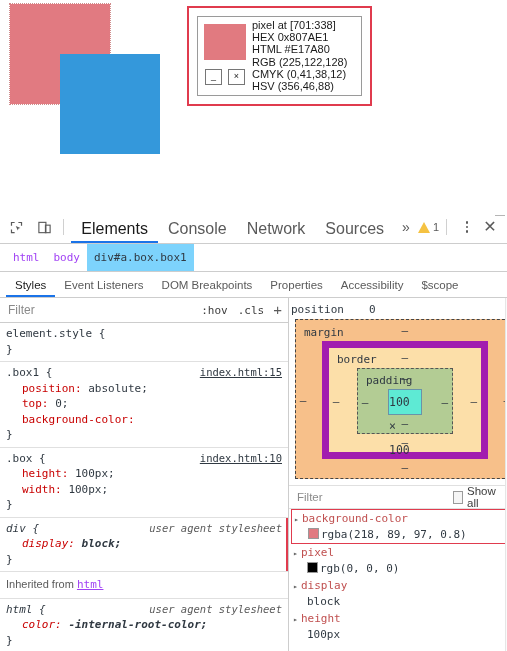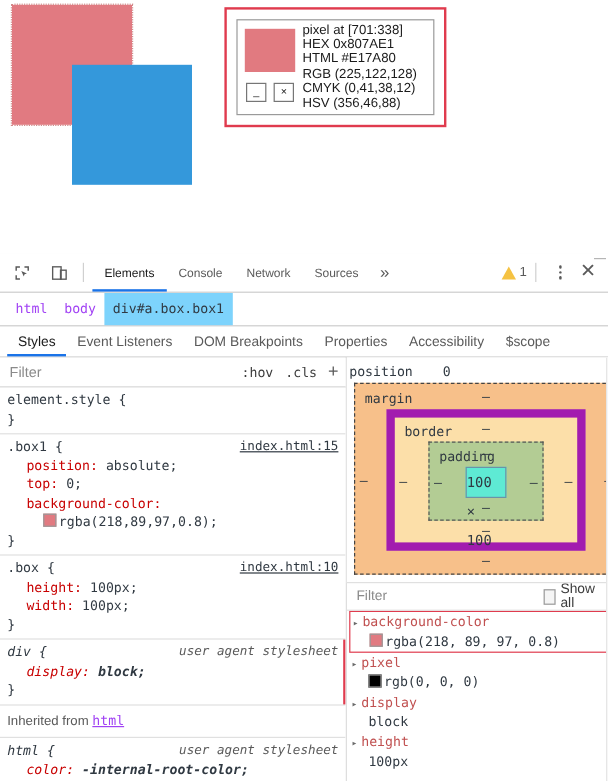--- a/index.html
+++ b/index.html
@@ -83,21 +83,21 @@
     position:relative;
   }
   .tb-icon{
     width:26px;height:24px;margin-left:5px;
     display:flex;align-items:center;justify-content:center;
     color:#5a5a5a;
   }
   .tb-sep{width:1px;height:16px;background:#d0d0d0;margin:0 7px;}
   .dt-tab{
     padding:0 10px;height:31px;line-height:33px;
-    font-size:10px;color:#5a5a5a;
+    font-size:16px;color:#5a5a5a;
     box-sizing:border-box;
   }
   .dt-tab.active{color:#1a1a1a;border-bottom:2px solid #1a73e8;}
   .dt-more{padding:0 8px;color:#5a5a5a;font-size:14px;line-height:32px;}
   .dt-right{margin-left:auto;display:flex;align-items:center;padding-right:7px;}
   .warn{display:flex;align-items:center;gap:3px;color:#5a5a5a;font-size:11px;}
   .warn-tri{
     width:0;height:0;border-left:6px solid transparent;border-right:6px solid transparent;
     border-bottom:11px solid #f5c242;position:relative;
   }
@@ -361,23 +361,20 @@
             <span class="prop">position:</span>
             <span class="val">absolute;</span>
           </div>
           <div class="decl">
             <span class="prop">top:</span>
             <span class="val">0;</span>
           </div>
           <div class="decl">
             <span class="prop">background-color:</span>
           </div>
-          <div class="decl" style="padding-left:36px">
-            <span class="cswatch" style="background:rgba(218,89,97,0.8)"></span><span class="val">rgba(218,89,97,0.8);</span>
-          </div>
           <div class="brace">}</div>
         </div>
 
         <div class="rule">
           <div class="hdr">
             <span class="sel-name">.box {</span>
             <span class="src">index.html:10</span>
           </div>
           <div class="decl">
             <span class="prop">height:</span>

